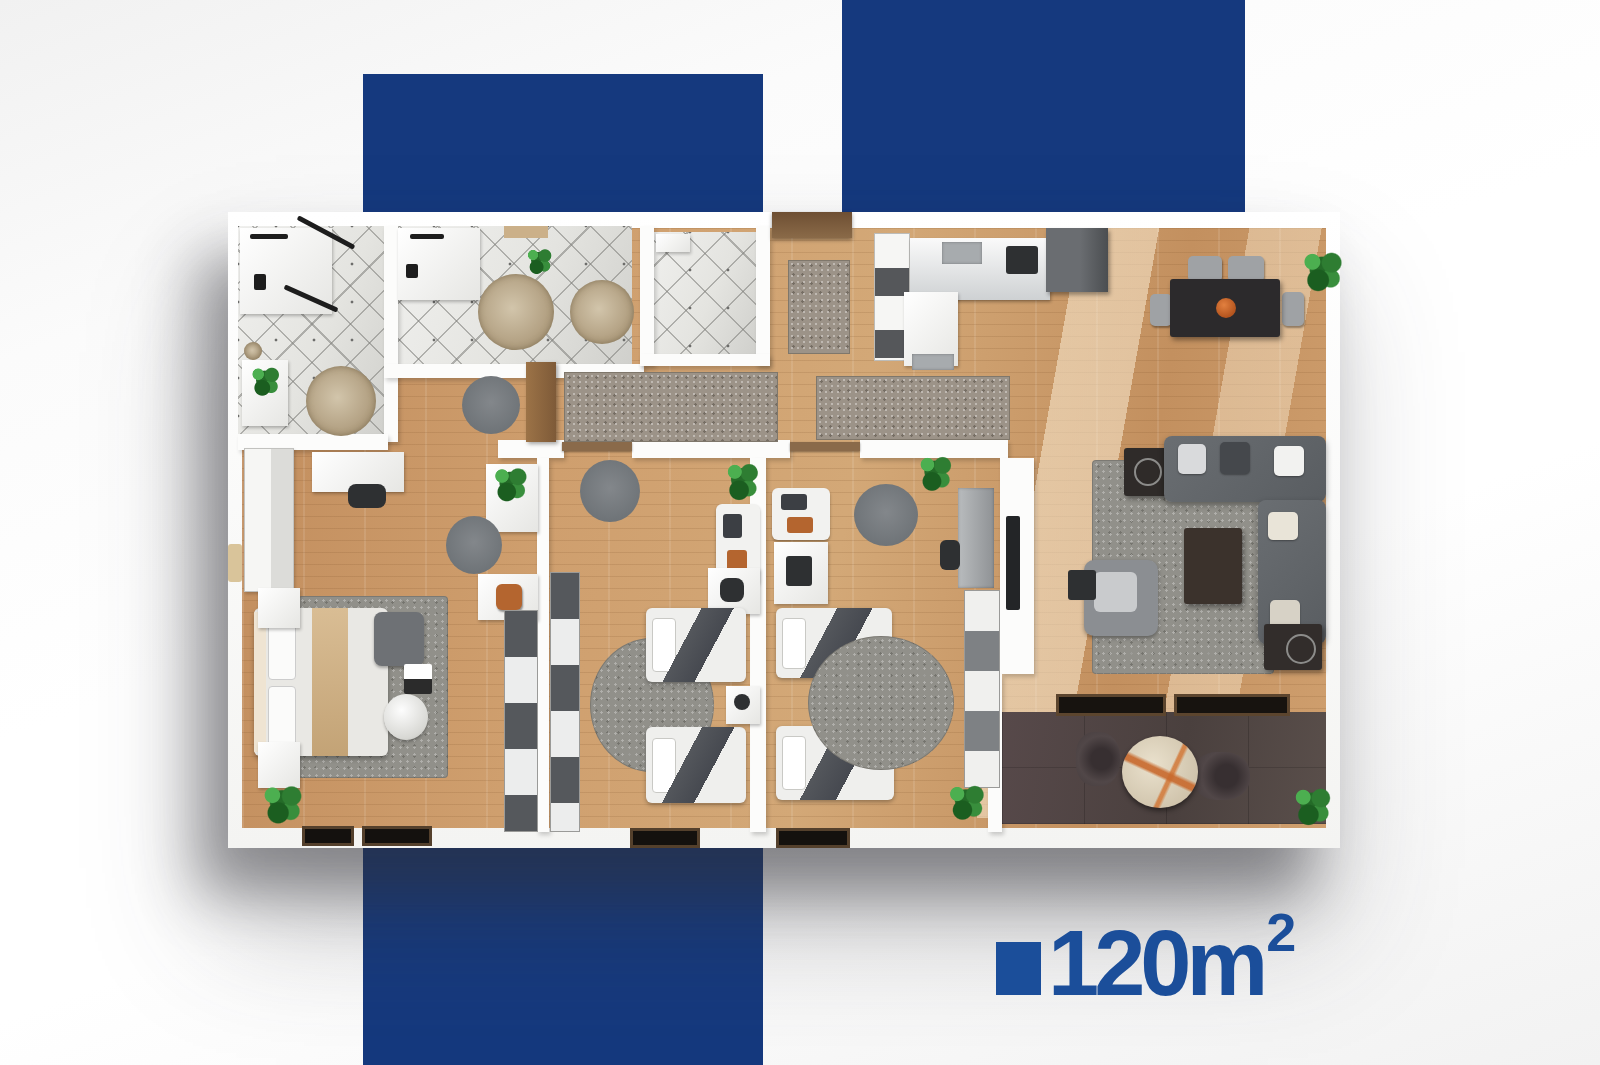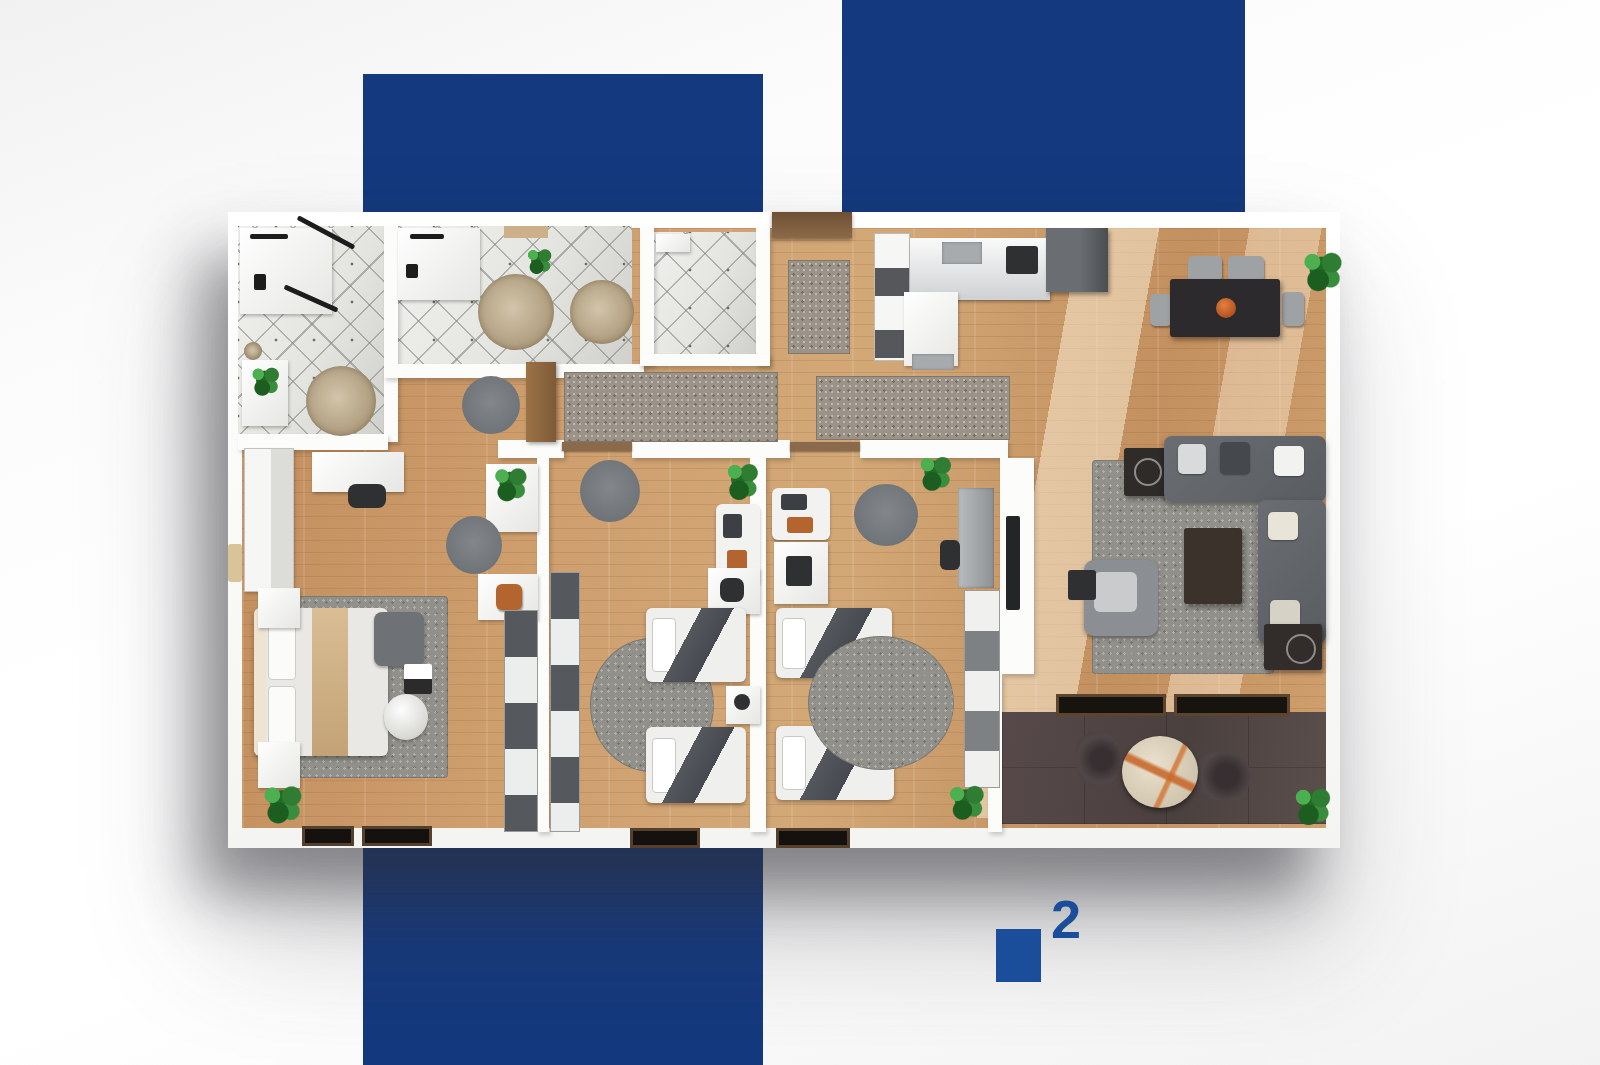--- a/index.html
+++ b/index.html
@@ -243,16 +243,17 @@
     <div class="abs plant" style="left:1062px;top:572px;width:44px;height:44px;"></div>
 
     <div class="abs radiator" style="left:74px;top:614px;width:52px;height:20px;"></div>
     <div class="abs radiator" style="left:134px;top:614px;width:70px;height:20px;"></div>
     <div class="abs radiator" style="left:402px;top:616px;width:70px;height:20px;"></div>
     <div class="abs radiator" style="left:548px;top:616px;width:74px;height:20px;"></div>
   </div>
 
   <div class="area-badge">
     <span class="sq"></span>
+    <span class="val">120m</span>
     <span class="sup">2</span>
   </div>
 
 </div>
 
 </body></html>

